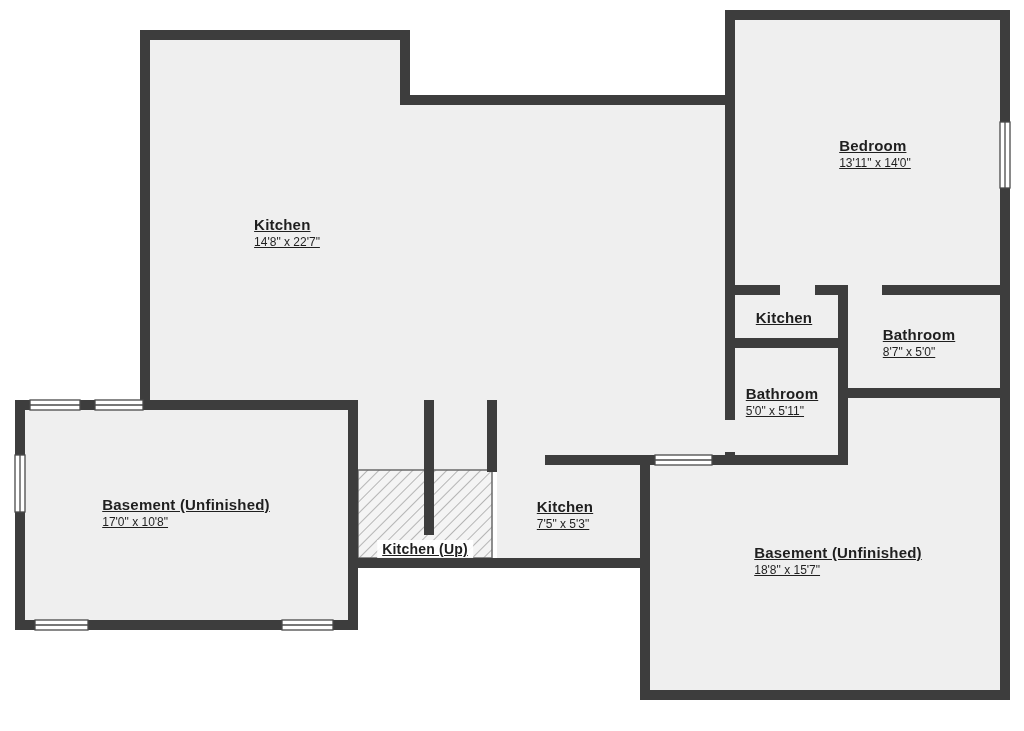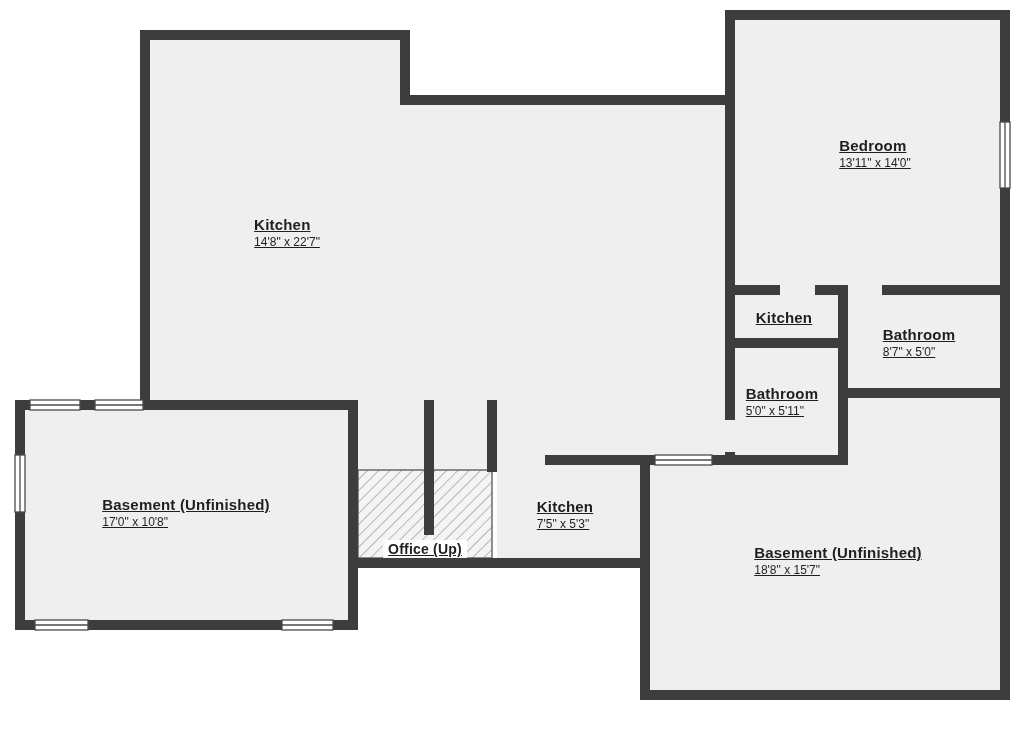--- a/index.html
+++ b/index.html
@@ -147,21 +147,21 @@
     <div class="room-name">Basement (Unfinished)</div>
     <div class="room-dims">17'0" x 10'8"</div>
   </div>
 
   <div class="room-label" style="left:565px;top:498px">
     <div class="room-name">Kitchen</div>
     <div class="room-dims">7'5" x 5'3"</div>
   </div>
 
   <div class="room-label stairs-label" style="left:425px;top:540px">
-    <div class="room-name">Office (Up)</div>
+    <div class="room-name">Kitchen (Up)</div>
   </div>
 
   <div class="room-label" style="left:838px;top:544px">
     <div class="room-name">Basement (Unfinished)</div>
     <div class="room-dims">18'8" x 15'7"</div>
   </div>
 
 
 </div>
 

